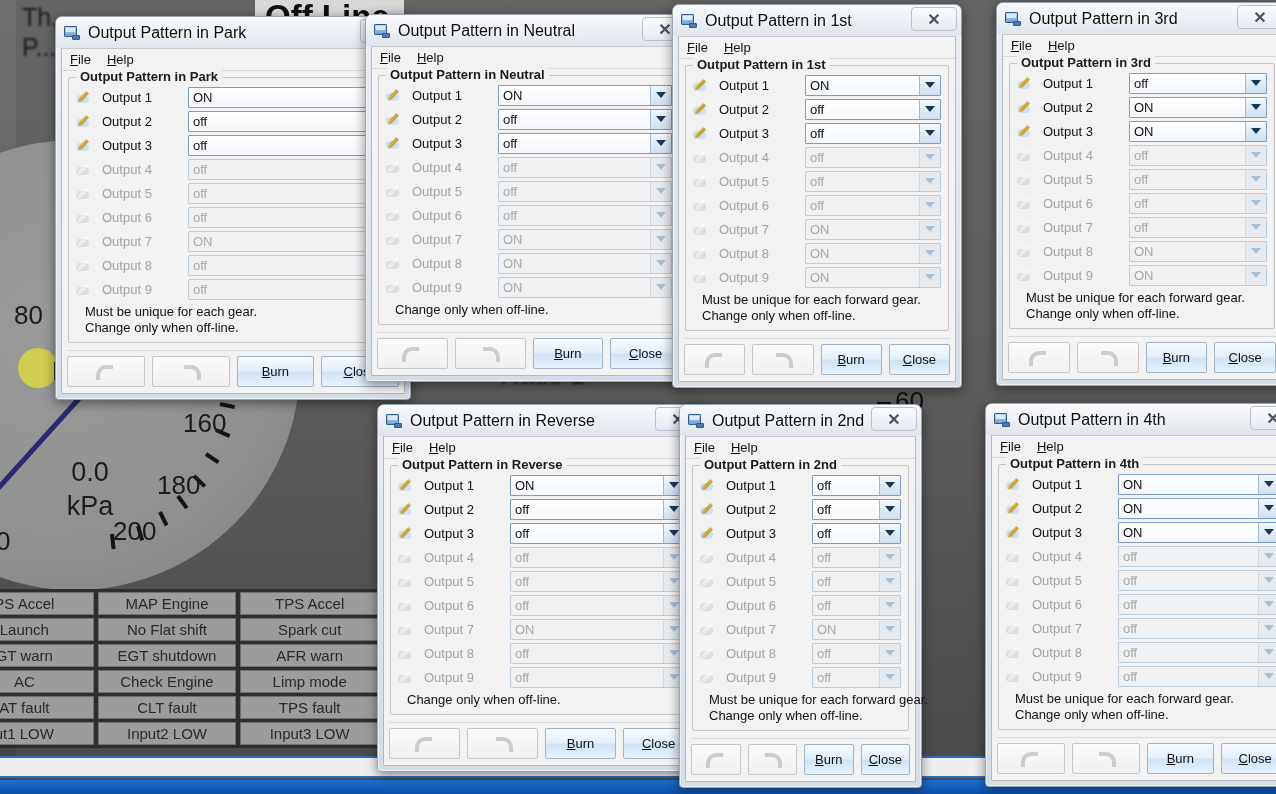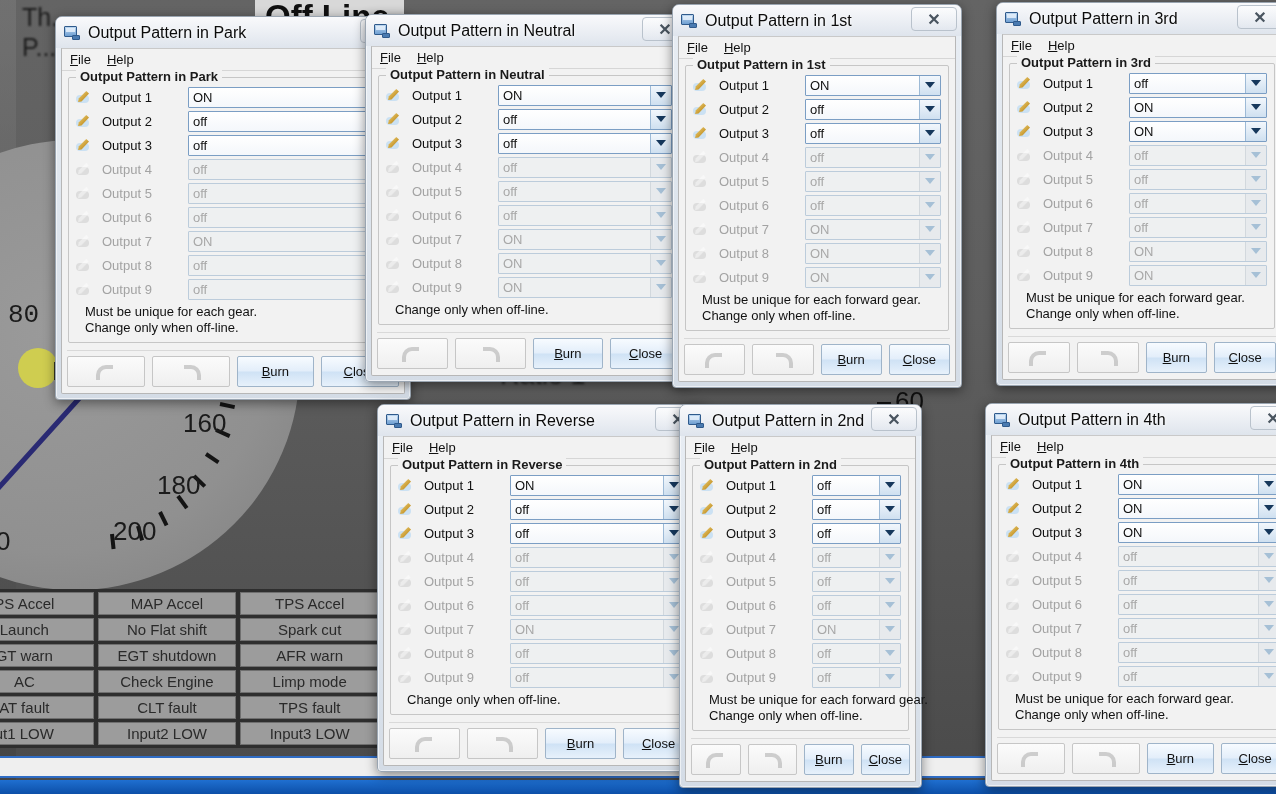--- a/index.html
+++ b/index.html
@@ -71,21 +71,21 @@
     background: #d4d14a; opacity: .92;
   }
   .gauge-val {
     position: absolute; left: 35px; top: 455px;
     font-size: 27px; color: #1c1c1c; text-align: center; width: 110px;
     line-height: 34px;
   }
   .g-tick-lbl {
     position: absolute; font-size: 26px; color: #1b1b1b;
   }
-  .g-m80  { left: 8px;   top: 300px; font-family: Liberation Mono, monospace; }
+  .g-m80  { left: 14px;   top: 300px; }
   .g-m160 { left: 183px; top: 408px; }
   .g-m180 { left: 157px; top: 470px; text-align: right; }
   .g-m200 { left: 113px; top: 516px; }
   .g-m0   { left: -4px;  top: 526px; }
   .tickm {
     position: absolute; width: 15px; height: 4px; background: #141414;
     transform-origin: left center;
   }
 
   
@@ -349,27 +349,31 @@
       <div class="tickm" style="left:262px; top:392px; transform:rotate(84deg);"></div>
     </div>
 
     <div class="g-tick-lbl g-m80">80</div>
     <div class="g-tick-lbl g-m160">160</div>
     <div class="g-tick-lbl g-m180">180</div>
     <div class="g-tick-lbl g-m200">200</div>
     <div class="g-tick-lbl g-m0">0</div>
     <div class="g-tick-lbl" style="left:52px; top:356px;">Fu</div>
 
+    <div class="gauge-val">
+      <div>0.0</div>
+      <div>kPa</div>
+    </div>
 
     <div class="bg-ratio">Ratio 1</div>
     <div class="bg-60">60</div>
 
     <div class="ind-grid">
       <div class="ind-cell">PS Accel</div>
-      <div class="ind-cell">MAP Accel</div>
+      <div class="ind-cell">MAP Engine</div>
       <div class="ind-cell">TPS Accel</div>
       <div class="ind-cell">Launch</div>
       <div class="ind-cell">No Flat shift</div>
       <div class="ind-cell">Spark cut</div>
       <div class="ind-cell">GT warn</div>
       <div class="ind-cell">EGT shutdown</div>
       <div class="ind-cell">AFR warn</div>
       <div class="ind-cell">AC</div>
       <div class="ind-cell">Check Engine</div>
       <div class="ind-cell">Limp mode</div>

